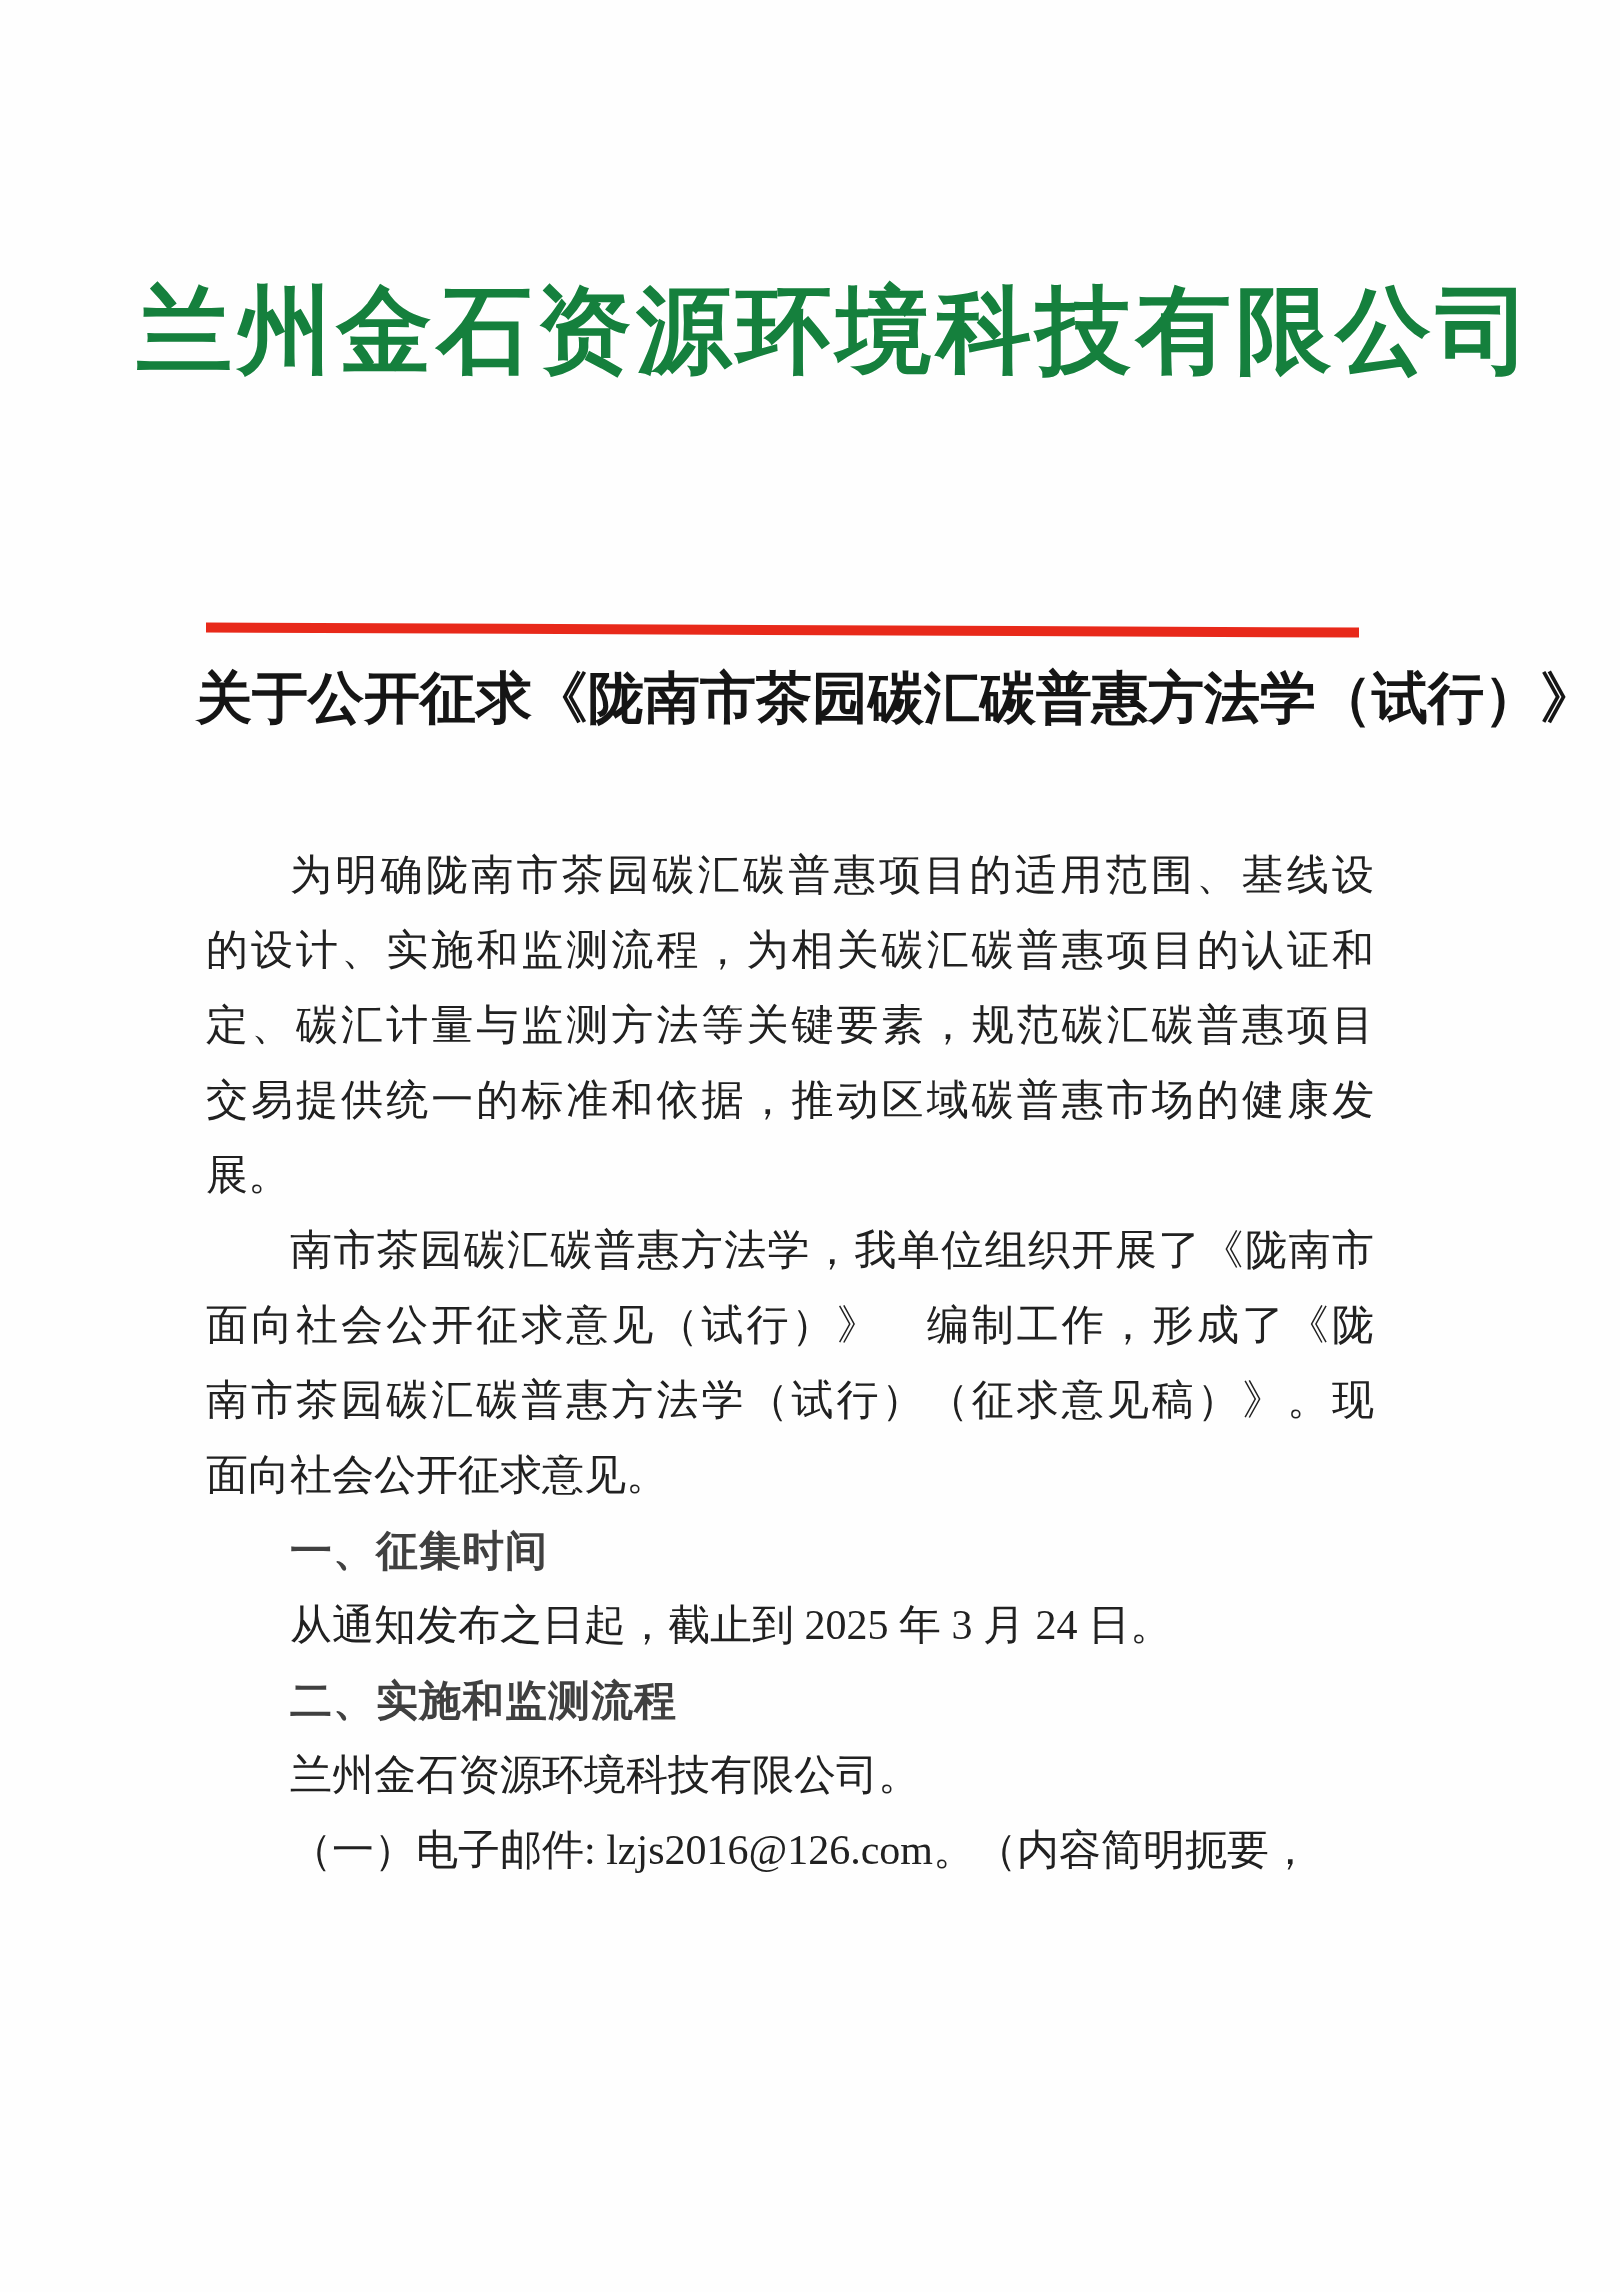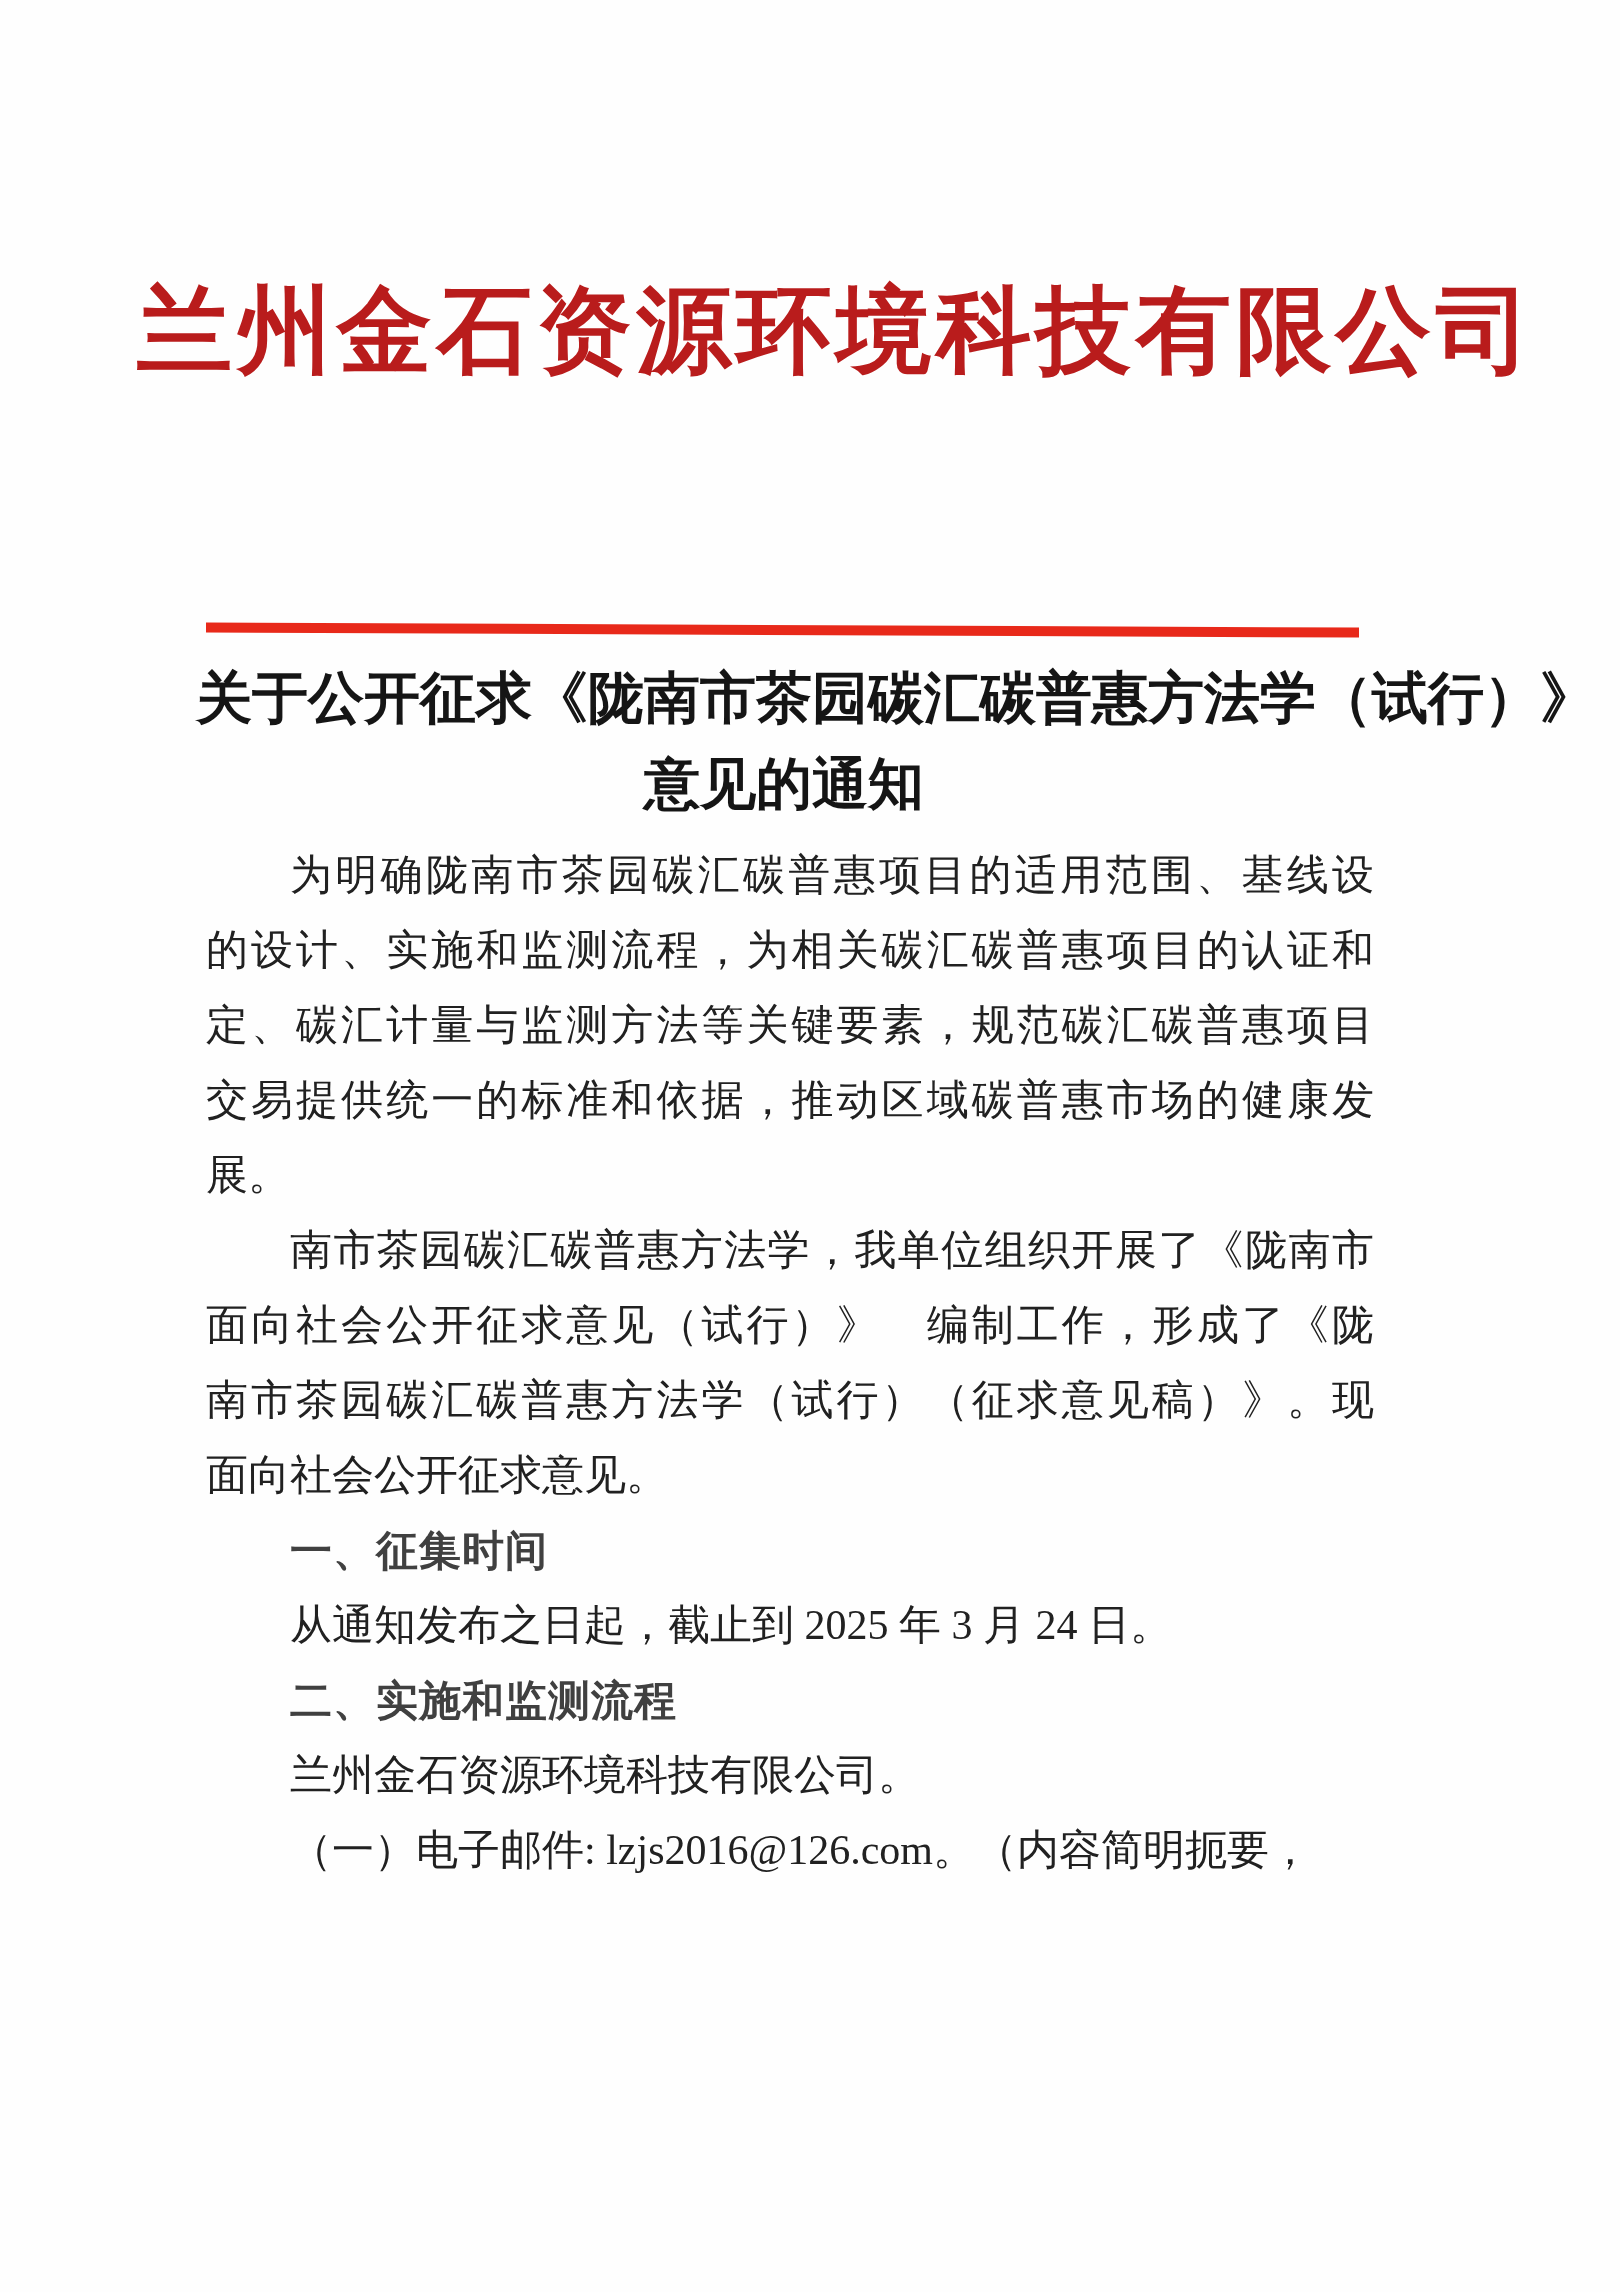--- a/index.html
+++ b/index.html
@@ -75,27 +75,26 @@
     font-weight: bold;
     color: #404040;
     letter-spacing: 1px;
   }
 </style>
 </head>
 <body>
 
 <div class="page">
 
-  <div class="letterhead" style="color:#b91c1c;">兰州金石资源环境科技有限公司</div>
+  <div class="letterhead" style="color:#15803d;">兰州金石资源环境科技有限公司</div>
 
   <div class="red-rule"></div>
 
   <div class="doc-title">
     <div class="t-line">关于公开征求《陇南市茶园碳汇碳普惠方法学（试行）》</div>
-    <div class="t-line">意见的通知</div>
   </div>
 
   <div class="body-block">
     <div class="line indent spread">为明确陇南市茶园碳汇碳普惠项目的适用范围、基线设</div>
     <div class="line spread">的设计、实施和监测流程，为相关碳汇碳普惠项目的认证和</div>
     <div class="line spread">定、碳汇计量与监测方法等关键要素，规范碳汇碳普惠项目</div>
     <div class="line spread">交易提供统一的标准和依据，推动区域碳普惠市场的健康发</div>
     <div class="line">展。</div>
     <div class="line indent spread">南市茶园碳汇碳普惠方法学，我单位组织开展了《陇南市</div>
     <div class="line spread">面向社会公开征求意见（试行）》　编制工作，形成了《陇</div>

